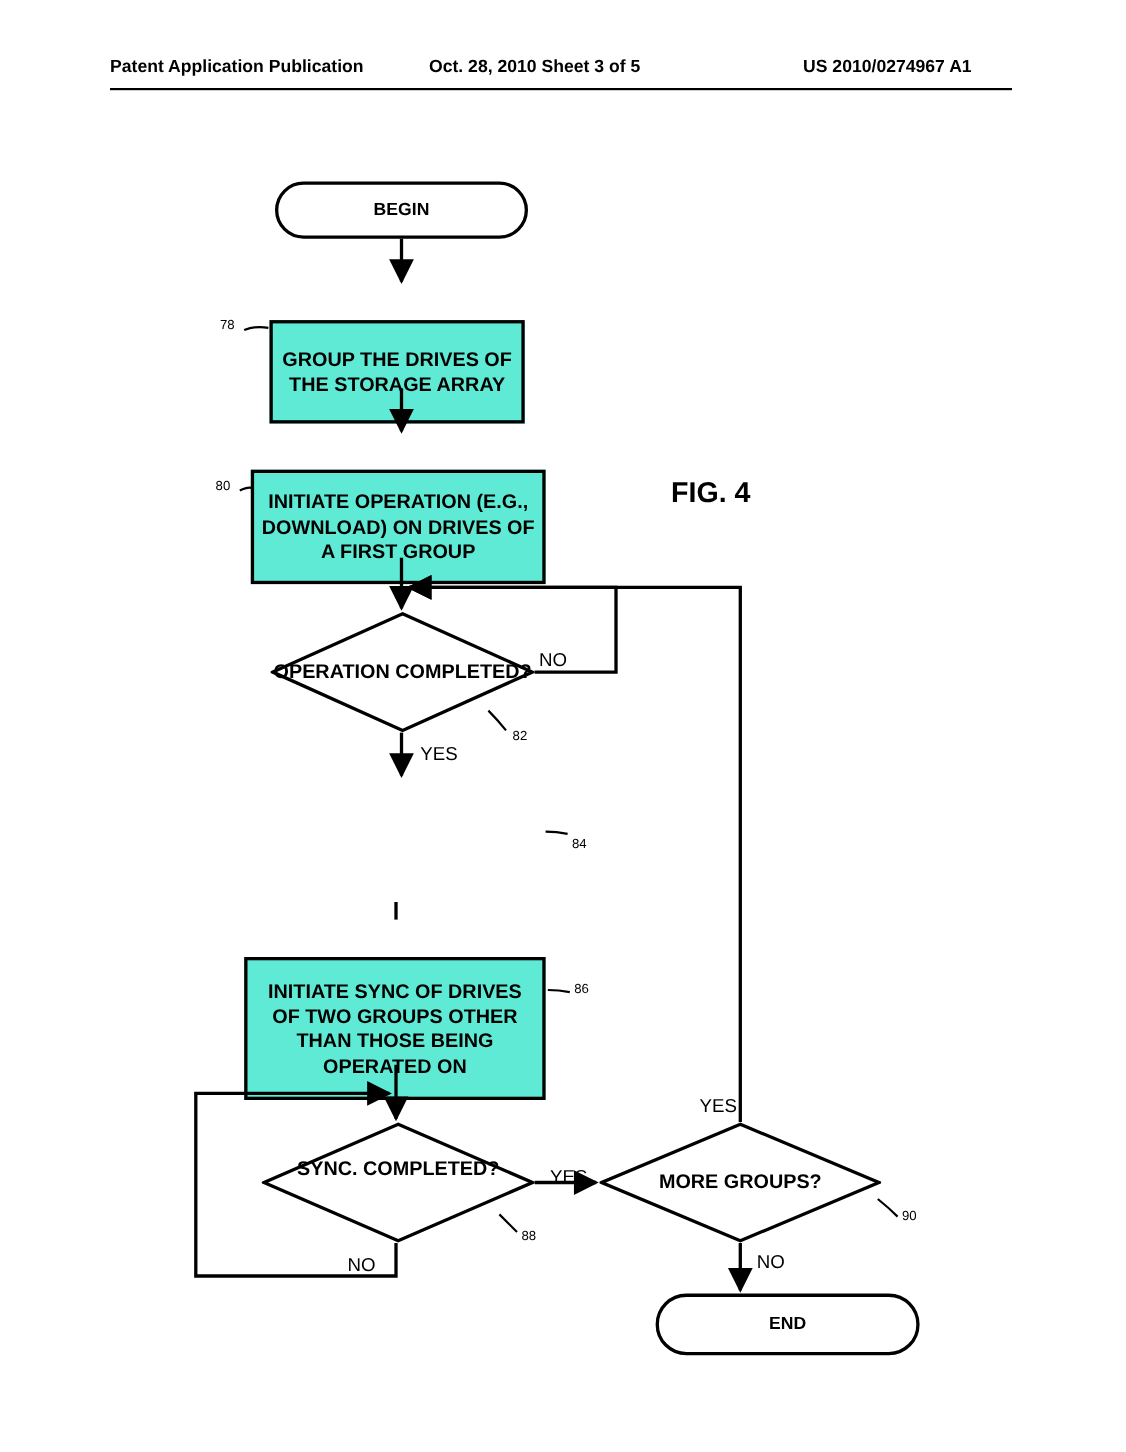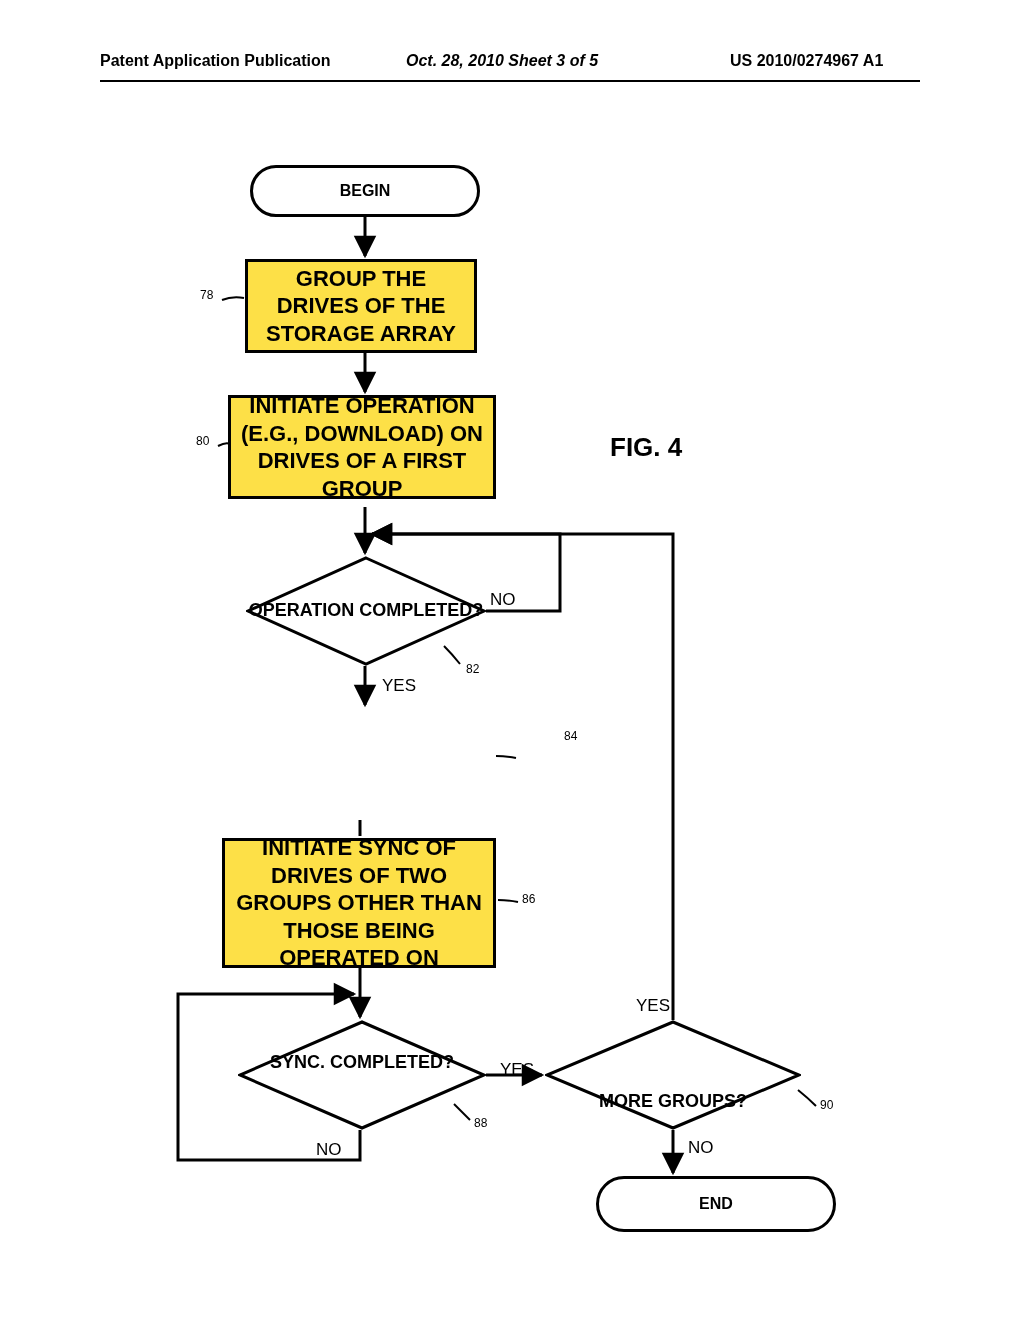--- a/index.html
+++ b/index.html
@@ -20,21 +20,21 @@
   }
   .header {
     position: absolute;
     top: 52px;
     left: 0;
     width: 1024px;
     font-size: 16px;
     font-weight: bold;
   }
   .header-left { position: absolute; left: 100px; }
-  .header-center { position: absolute; left: 406px; font-style: italic; }
+  .header-center { position: absolute; left: 390px; }
   .header-right { position: absolute; left: 690px; margin-left: 40px; }
   .header-line {
     position: absolute;
     top: 80px;
     left: 100px;
     width: 820px;
     height: 2px;
     background: #000;
   }
   .fig-label {
@@ -57,25 +57,26 @@
     font-weight: bold;
     background: #fff;
   }
   .proc {
     position: absolute;
     border: 3px solid #000;
     display: flex;
     align-items: center;
     justify-content: center;
     text-align: center;
-    font-size: 22px;
+    font-size: 18px;
     font-weight: bold;
     padding: 6px;
-    background: #fde047;
+    background: #5eead4;
     line-height: 1.25;
+    margin-top: 32px;
   }
   .diamond {
     position: absolute;
     background: #fff;
   }
   .diamond svg { position: absolute; top: 0; left: 0; }
   .diamond-text {
     position: absolute;
     width: 100%;
     display: flex;
@@ -137,29 +138,29 @@
     <svg width="248" height="110" viewBox="0 0 248 110">
       <polygon points="124,2 246,55 124,108 2,55" fill="#fff" stroke="#000" stroke-width="3"></polygon>
     </svg>
     <div class="diamond-text" style="top:32px;">SYNC. COMPLETED?</div>
   </div>
 
   <div class="diamond" style="top:1020px; left:545px; width:256px; height:110px;">
     <svg width="256" height="110" viewBox="0 0 256 110">
       <polygon points="128,2 254,55 128,108 2,55" fill="#fff" stroke="#000" stroke-width="3"></polygon>
     </svg>
-    <div class="diamond-text" style="top:44px;margin-top:27px;">MORE GROUPS?</div>
+    <div class="diamond-text" style="top:44px;">MORE GROUPS?</div>
   </div>
 
   <div class="term" style="top:1176px; left:596px; width:240px; height:56px;">END</div>
 
   <div class="ref-label" style="top:288px; left:200px;">78</div>
   <div class="ref-label" style="top:434px; left:196px;">80</div>
   <div class="ref-label" style="top:662px; left:466px;">82</div>
-  <div class="ref-label" style="top:729px; left:520px;margin-left:44px;">84</div>
+  <div class="ref-label" style="top:760px; left:520px;">84</div>
   <div class="ref-label" style="top:892px; left:522px;">86</div>
   <div class="ref-label" style="top:1116px; left:474px;">88</div>
   <div class="ref-label" style="top:1098px; left:820px;">90</div>
 
   <div class="edge-label" style="top:590px; left:490px;">NO</div>
   <div class="edge-label" style="top:676px; left:382px;">YES</div>
   <div class="edge-label" style="top:1060px; left:500px;">YES</div>
   <div class="edge-label" style="top:1140px; left:316px;">NO</div>
   <div class="edge-label" style="top:996px;  left:636px;">YES</div>
   <div class="edge-label" style="top:1138px; left:688px;">NO</div>

